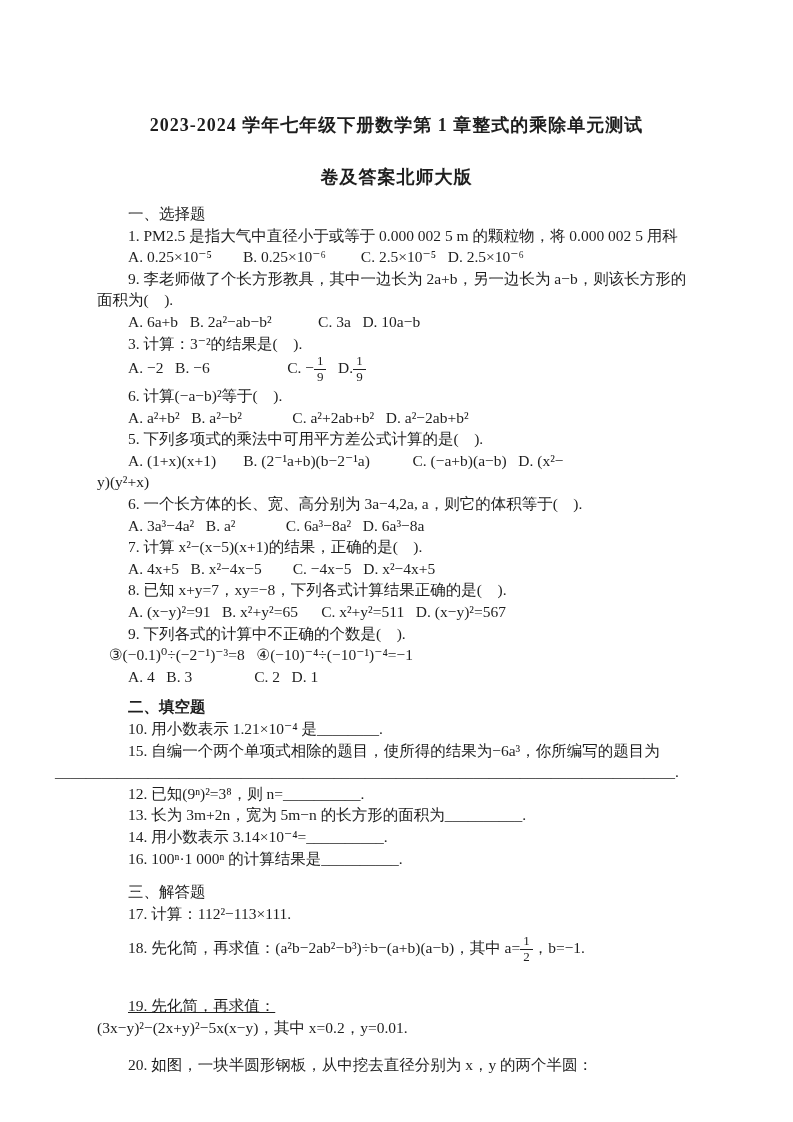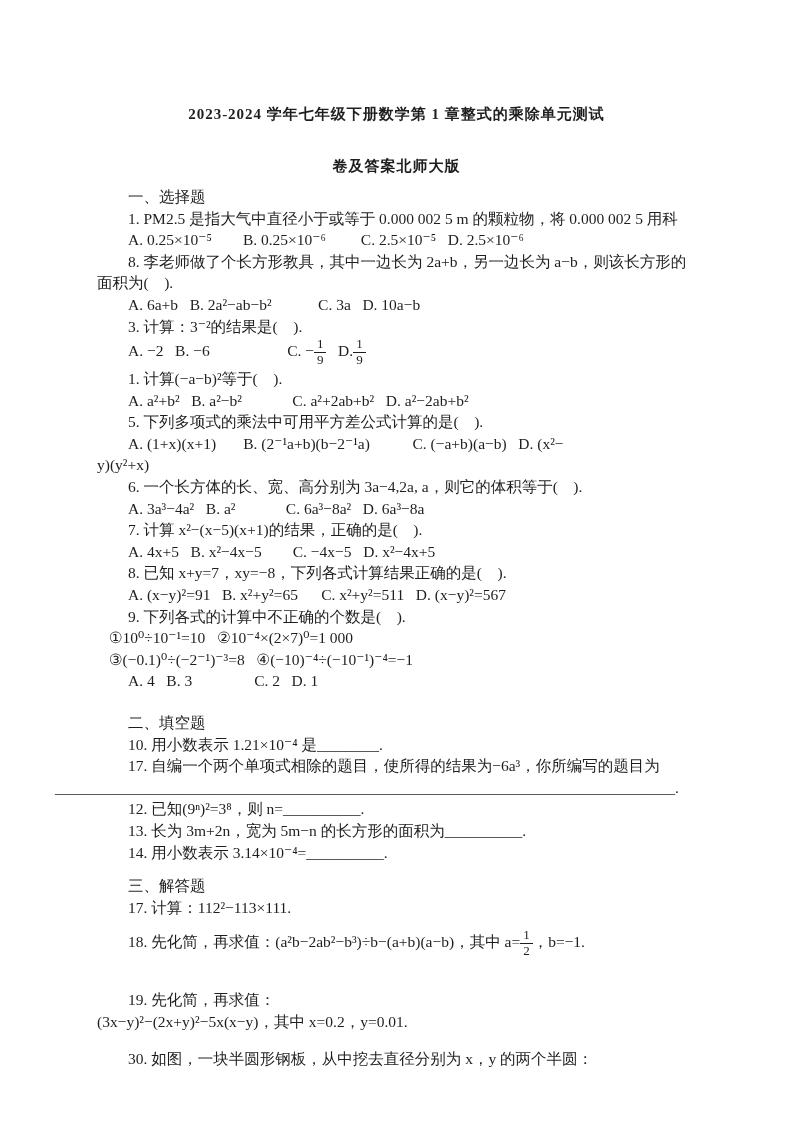--- a/index.html
+++ b/index.html
@@ -13,44 +13,44 @@
     color: #1e1e1e;
   }
   .page {
     position: relative;
     width: 793px;
     height: 1122px;
     background: #ffffff;
     overflow: hidden;
   }
   .title {
-    margin: 0;
+    margin: 11px;
     padding-top: 100px;
     text-align: center;
-    font-size: 15px;
+    font-size: 18px;
     font-weight: bold;
     letter-spacing: 1px;
   }
   .title-line { display: block; line-height: 29px; }
   .title-line + .title-line { margin-top: 23px; }
   .content {
     margin: 5px 95px 0 97px;
     font-size: 15.5px;
     line-height: 21.6px;
   }
   .line {
     margin: 0;
     white-space: pre;
   }
   .indent { text-indent: 2em; }
   .small-indent { text-indent: 0.75em; }
-  .g8  { margin-top: 20px; }
+  .g8  { margin-top: 9px; font-weight: bold; }
   .g12 { margin-top: 12px; }
   .g10 { margin-top: 10px; }
-  .g30 { margin-top: 30px; }
+  .g30 { margin-top: 30px; text-decoration: underline; }
   .g16 { margin-top: 16px; }
   .blank-rule { margin-left: -42px; }
   .frac {
     display: inline-flex;
     flex-direction: column;
     align-items: center;
     vertical-align: middle;
     font-size: 13px;
     line-height: 1.15;
     text-indent: 0;
@@ -72,62 +72,62 @@
     <span class="title-line">卷及答案北师大版</span>
   </h1>
 
   <div class="content">
 
     <p class="line indent">一、选择题</p>
 
     <p class="line indent">1. PM2.5 是指大气中直径小于或等于 0.000 002 5 m 的颗粒物，将 0.000 002 5 用科</p>
     <p class="line indent">A. 0.25×10⁻⁵        B. 0.25×10⁻⁶         C. 2.5×10⁻⁵   D. 2.5×10⁻⁶</p>
 
-    <p class="line indent">8. 李老师做了个长方形教具，其中一边长为 2a+b，另一边长为 a−b，则该长方形的</p>
+    <p class="line indent">9. 李老师做了个长方形教具，其中一边长为 2a+b，另一边长为 a−b，则该长方形的</p>
     <p class="line">面积为(    ).</p>
     <p class="line indent">A. 6a+b   B. 2a²−ab−b²            C. 3a   D. 10a−b</p>
 
     <p class="line indent">3. 计算：3⁻²的结果是(    ).</p>
     <p class="line indent"><span>A. −2   B. −6                    C. −</span><span class="frac"><i class="num">1</i><i class="den">9</i></span><span>   D.</span><span class="frac"><i class="num">1</i><i class="den">9</i></span></p>
 
-    <p class="line indent">1. 计算(−a−b)²等于(    ).</p>
+    <p class="line indent">6. 计算(−a−b)²等于(    ).</p>
     <p class="line indent">A. a²+b²   B. a²−b²             C. a²+2ab+b²   D. a²−2ab+b²</p>
 
     <p class="line indent">5. 下列多项式的乘法中可用平方差公式计算的是(    ).</p>
     <p class="line indent">A. (1+x)(x+1)       B. (2⁻¹a+b)(b−2⁻¹a)           C. (−a+b)(a−b)   D. (x²−</p>
     <p class="line">y)(y²+x)</p>
 
     <p class="line indent">6. 一个长方体的长、宽、高分别为 3a−4,2a, a，则它的体积等于(    ).</p>
     <p class="line indent">A. 3a³−4a²   B. a²             C. 6a³−8a²   D. 6a³−8a</p>
 
     <p class="line indent">7. 计算 x²−(x−5)(x+1)的结果，正确的是(    ).</p>
     <p class="line indent">A. 4x+5   B. x²−4x−5        C. −4x−5   D. x²−4x+5</p>
 
     <p class="line indent">8. 已知 x+y=7，xy=−8，下列各式计算结果正确的是(    ).</p>
     <p class="line indent">A. (x−y)²=91   B. x²+y²=65      C. x²+y²=511   D. (x−y)²=567</p>
 
     <p class="line indent">9. 下列各式的计算中不正确的个数是(    ).</p>
-    <p class="line small-indent">①10⁰÷10⁻¹=10   ②10⁻⁴×(2×7)⁰=1 000</p>
     <p class="line small-indent">③(−0.1)⁰÷(−2⁻¹)⁻³=8   ④(−10)⁻⁴÷(−10⁻¹)⁻⁴=−1</p>
     <p class="line indent">A. 4   B. 3                C. 2   D. 1</p>
 
     <p class="line indent g8">二、填空题</p>
 
     <p class="line indent">10. 用小数表示 1.21×10⁻⁴ 是________.</p>
-    <p class="line indent">17. 自编一个两个单项式相除的题目，使所得的结果为−6a³，你所编写的题目为</p>
+    <p class="line indent">15. 自编一个两个单项式相除的题目，使所得的结果为−6a³，你所编写的题目为</p>
     <p class="line blank-rule">________________________________________________________________________________.</p>
     <p class="line indent">12. 已知(9ⁿ)²=3⁸，则 n=__________.</p>
     <p class="line indent">13. 长为 3m+2n，宽为 5m−n 的长方形的面积为__________.</p>
     <p class="line indent">14. 用小数表示 3.14×10⁻⁴=__________.</p>
+    <p class="line indent">16. 100ⁿ·1 000ⁿ 的计算结果是__________.</p>
 
     <p class="line indent g12">三、解答题</p>
 
     <p class="line indent">17. 计算：112²−113×111.</p>
 
     <p class="line indent g10"><span>18. 先化简，再求值：(a²b−2ab²−b³)÷b−(a+b)(a−b)，其中 a=</span><span class="frac"><i class="num">1</i><i class="den">2</i></span><span>，b=−1.</span></p>
 
     <p class="line indent g30">19. 先化简，再求值：</p>
     <p class="line">(3x−y)²−(2x+y)²−5x(x−y)，其中 x=0.2，y=0.01.</p>
 
-    <p class="line indent g16">30. 如图，一块半圆形钢板，从中挖去直径分别为 x，y 的两个半圆：</p>
+    <p class="line indent g16">20. 如图，一块半圆形钢板，从中挖去直径分别为 x，y 的两个半圆：</p>
 
   </div>
 </div>
 
 </body></html>

